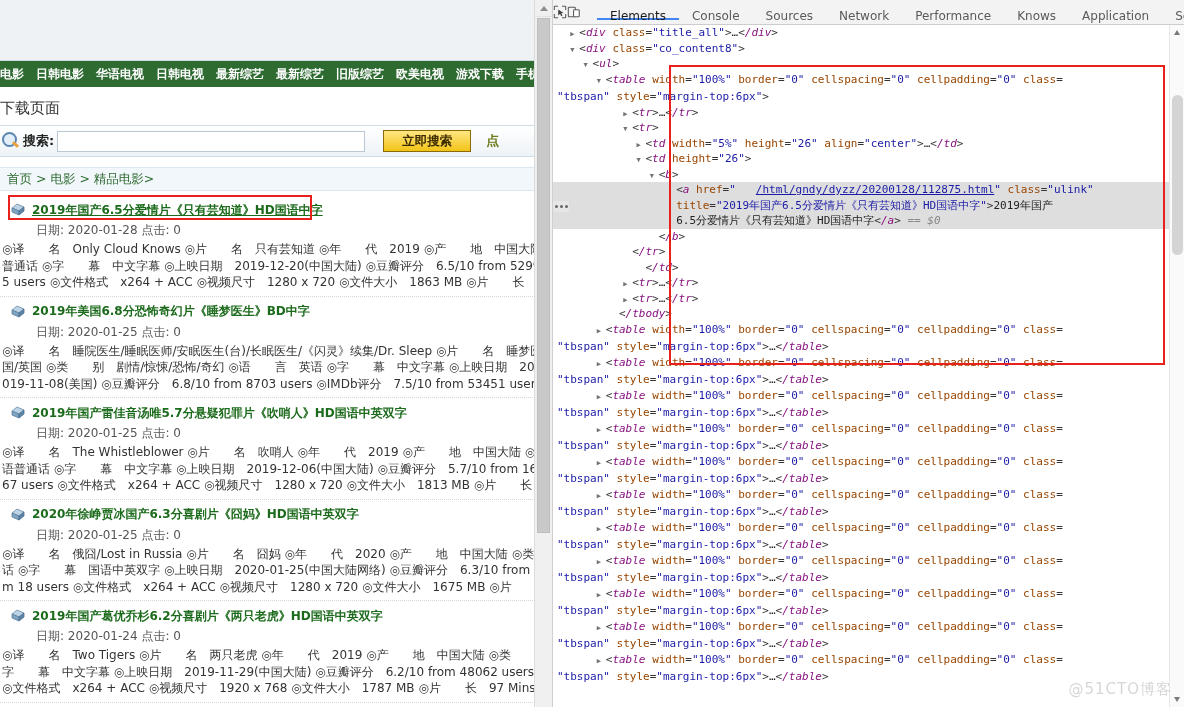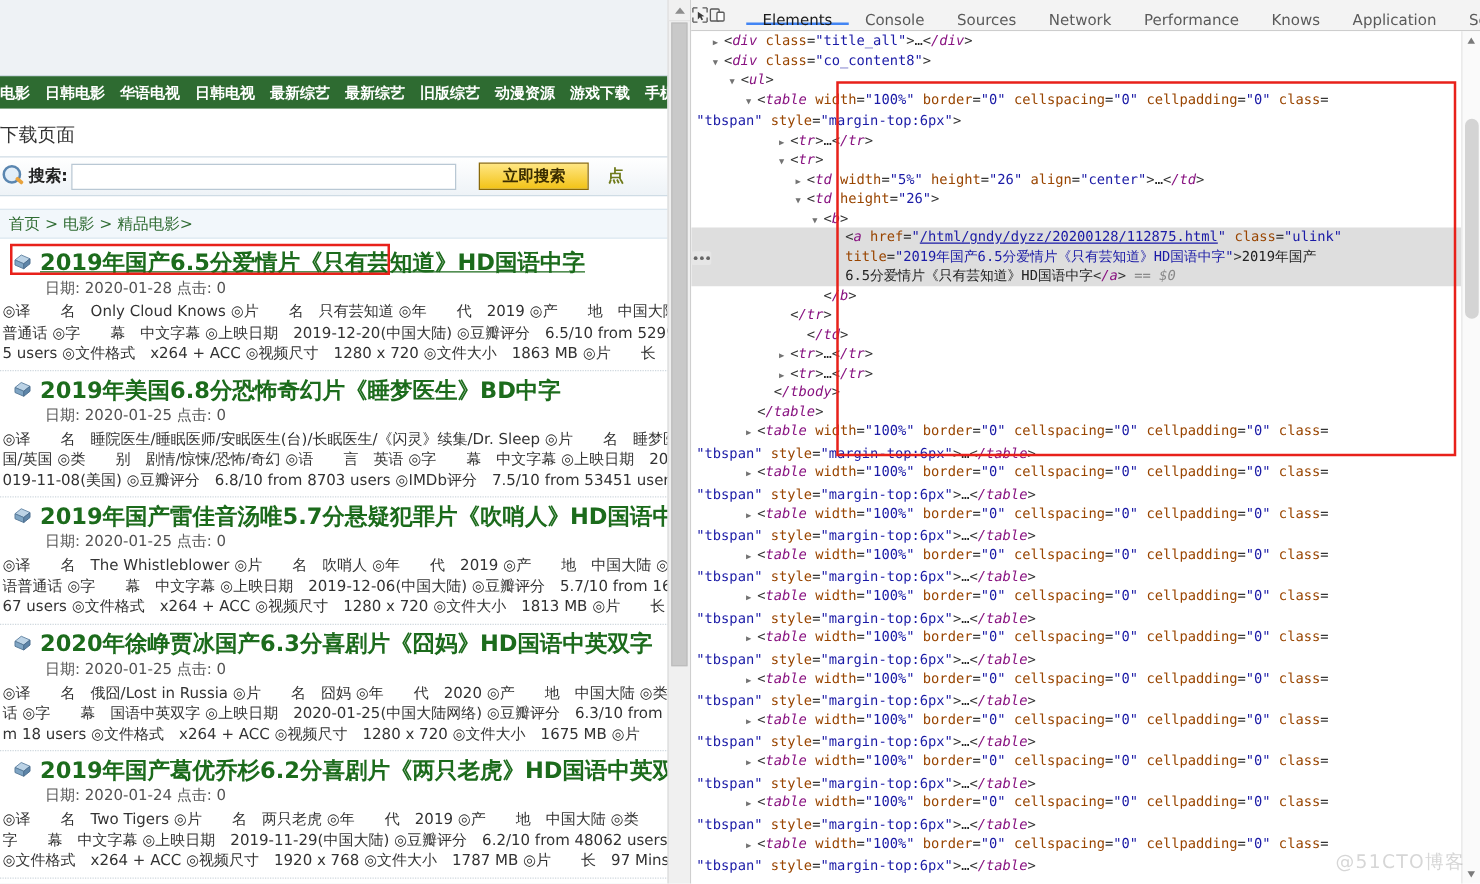--- a/index.html
+++ b/index.html
@@ -96,21 +96,21 @@
   .list { position: absolute; left: 0; top: 108px; width: 545px; }
   .movie {
     position: relative;
     border-bottom: 1px dotted #cfd8de;
     padding: 4px 0 3px 0;
   }
   .movie-head { display: flex; align-items: center; padding-left: 10px; height: 22px; }
   .disc-icon { width: 16px; height: 16px; flex: none; position: relative; margin-right: 6px; }
   .disc-icon svg { display:block; }
   .movie-title {
-    font-size: 18px; font-weight: bold; color: #1c6b1c;
+    font-size: 12px; font-weight: bold; color: #1c6b1c;
     font-family: "DejaVu Sans", "Liberation Sans", sans-serif;
     white-space: nowrap;
   }
   .movie.first .movie-title { text-decoration: underline; }
   .movie-date {
     font-size: 12px; color: #555; padding-left: 36px; line-height: 19px;
     font-family: "DejaVu Sans", "Liberation Sans", sans-serif;
   }
   .movie-info {
     font-size: 12px; color: #333; line-height: 16.5px;
@@ -174,21 +174,21 @@
   }
   .tr-line { white-space: pre; height: 15.5px; padding-left: 4px; }
   .tr-line.wrapline { height: auto; }
   .tr-row { position: relative; }
   .tr-row.selected { background: #dedede; }
   .tg { color: #881280; font-style: italic; }       
   .at { color: #994500; }       
   .av { color: #1a1aa6; }       
   .pn { color: #333; }          
   .txt { color: #222; }
-  .lnk { color: #1a1aa6; text-decoration: underline; }
+  .lnk { color: #1a1aa6; text-decoration: underline; margin-left: 20px; }
   .dollar { color: #888; font-style: italic; }
   .arrow {
     display: inline-block; width: 9px; color: #737373;
   }
   .arrow.open::before { content: "\25BC"; font-size: 7px; }
   .arrow.closed::before { content: "\25B6"; font-size: 7px; }
   .arrow.none::before { content: " "; }
 
   .dt-redbox {
     position: absolute; left: 669px; top: 65px; width: 496px; height: 300px;
@@ -242,21 +242,21 @@
     <div class="page-topfill"></div>
 
     <div class="navbar" id="navbar">
         <div class="nav-item">电影</div>
         <div class="nav-item">日韩电影</div>
         <div class="nav-item">华语电视</div>
         <div class="nav-item">日韩电视</div>
         <div class="nav-item">最新综艺</div>
         <div class="nav-item">最新综艺</div>
         <div class="nav-item">旧版综艺</div>
-        <div class="nav-item">动漫资源</div>
+        <div class="nav-item">欧美电视</div>
         <div class="nav-item">游戏下载</div>
         <div class="nav-item">手机电影</div>
       </div>
 
     <div class="page-body">
       <div class="dl-label">下载页面</div>
 
       <div class="search-bar">
         <span class="search-icon"></span>
         <span class="search-label">搜索:</span>
@@ -389,21 +389,20 @@
         <div class="tr-line tr-row">&nbsp;&nbsp;&nbsp;&nbsp;&nbsp;&nbsp;&nbsp;&nbsp;&nbsp;&nbsp;&nbsp;&nbsp;<span class="arrow closed"></span><span class="pn">&lt;</span><span class="tg">td</span> <span class="at">width</span><span class="pn">=</span><span class="av">"5%"</span> <span class="at">height</span><span class="pn">=</span><span class="av">"26"</span> <span class="at">align</span><span class="pn">=</span><span class="av">"center"</span><span class="pn">&gt;</span><span class="txt">…</span><span class="pn">&lt;</span><span class="tg">/td</span><span class="pn">&gt;</span></div>
         <div class="tr-line tr-row">&nbsp;&nbsp;&nbsp;&nbsp;&nbsp;&nbsp;&nbsp;&nbsp;&nbsp;&nbsp;&nbsp;&nbsp;<span class="arrow open"></span><span class="pn">&lt;</span><span class="tg">td</span> <span class="at">height</span><span class="pn">=</span><span class="av">"26"</span><span class="pn">&gt;</span></div>
         <div class="tr-line tr-row">&nbsp;&nbsp;&nbsp;&nbsp;&nbsp;&nbsp;&nbsp;&nbsp;&nbsp;&nbsp;&nbsp;&nbsp;&nbsp;&nbsp;<span class="arrow open"></span><span class="pn">&lt;</span><span class="tg">b</span><span class="pn">&gt;</span></div>
         <div class="tr-line wrapline tr-row selected">&nbsp;&nbsp;&nbsp;&nbsp;&nbsp;&nbsp;&nbsp;&nbsp;&nbsp;&nbsp;&nbsp;&nbsp;&nbsp;&nbsp;&nbsp;&nbsp;&nbsp;&nbsp;<span class="pn">&lt;</span><span class="tg">a</span> <span class="at">href</span><span class="pn">=</span><span class="av">"</span><span class="lnk">/html/gndy/dyzz/20200128/112875.html</span><span class="av">"</span> <span class="at">class</span><span class="pn">=</span><span class="av">"ulink"</span><br>&nbsp;&nbsp;&nbsp;&nbsp;&nbsp;&nbsp;&nbsp;&nbsp;&nbsp;&nbsp;&nbsp;&nbsp;&nbsp;&nbsp;&nbsp;&nbsp;&nbsp;&nbsp;<span class="at">title</span><span class="pn">=</span><span class="av">"2019年国产6.5分爱情片《只有芸知道》HD国语中字"</span><span class="pn">&gt;</span><span class="txt">2019年国产</span><br>&nbsp;&nbsp;&nbsp;&nbsp;&nbsp;&nbsp;&nbsp;&nbsp;&nbsp;&nbsp;&nbsp;&nbsp;&nbsp;&nbsp;&nbsp;&nbsp;&nbsp;&nbsp;<span class="txt">6.5分爱情片《只有芸知道》HD国语中字</span><span class="pn">&lt;</span><span class="tg">/a</span><span class="pn">&gt;</span> <span class="dollar">== $0</span></div>
         <div class="tr-line tr-row">&nbsp;&nbsp;&nbsp;&nbsp;&nbsp;&nbsp;&nbsp;&nbsp;&nbsp;&nbsp;&nbsp;&nbsp;&nbsp;&nbsp;<span class="arrow none"></span><span class="pn">&lt;</span><span class="tg">/b</span><span class="pn">&gt;</span></div>
         <div class="tr-line tr-row">&nbsp;&nbsp;&nbsp;&nbsp;&nbsp;&nbsp;&nbsp;&nbsp;&nbsp;&nbsp;<span class="arrow none"></span><span class="pn">&lt;</span><span class="tg">/tr</span><span class="pn">&gt;</span></div>
         <div class="tr-line tr-row">&nbsp;&nbsp;&nbsp;&nbsp;&nbsp;&nbsp;&nbsp;&nbsp;&nbsp;&nbsp;&nbsp;&nbsp;<span class="arrow none"></span><span class="pn">&lt;</span><span class="tg">/td</span><span class="pn">&gt;</span></div>
         <div class="tr-line tr-row">&nbsp;&nbsp;&nbsp;&nbsp;&nbsp;&nbsp;&nbsp;&nbsp;&nbsp;&nbsp;<span class="arrow closed"></span><span class="pn">&lt;</span><span class="tg">tr</span><span class="pn">&gt;</span><span class="txt">…</span><span class="pn">&lt;</span><span class="tg">/tr</span><span class="pn">&gt;</span></div>
         <div class="tr-line tr-row">&nbsp;&nbsp;&nbsp;&nbsp;&nbsp;&nbsp;&nbsp;&nbsp;&nbsp;&nbsp;<span class="arrow closed"></span><span class="pn">&lt;</span><span class="tg">tr</span><span class="pn">&gt;</span><span class="txt">…</span><span class="pn">&lt;</span><span class="tg">/tr</span><span class="pn">&gt;</span></div>
         <div class="tr-line tr-row">&nbsp;&nbsp;&nbsp;&nbsp;&nbsp;&nbsp;&nbsp;&nbsp;<span class="arrow none"></span><span class="pn">&lt;</span><span class="tg">/tbody</span><span class="pn">&gt;</span></div>
-        <div class="tr-line tr-row">&nbsp;&nbsp;&nbsp;&nbsp;&nbsp;&nbsp;<span class="arrow none"></span><span class="pn">&lt;</span><span class="tg">/table</span><span class="pn">&gt;</span></div>
         <div class="tr-line wrapline tr-row">&nbsp;&nbsp;&nbsp;&nbsp;&nbsp;&nbsp;<span class="arrow closed"></span><span class="pn">&lt;</span><span class="tg">table</span> <span class="at">width</span><span class="pn">=</span><span class="av">"100%"</span> <span class="at">border</span><span class="pn">=</span><span class="av">"0"</span> <span class="at">cellspacing</span><span class="pn">=</span><span class="av">"0"</span> <span class="at">cellpadding</span><span class="pn">=</span><span class="av">"0"</span> <span class="at">class</span><span class="pn">=</span><br><span class="av">"tbspan"</span> <span class="at">style</span><span class="pn">=</span><span class="av">"margin-top:6px"</span><span class="pn">&gt;</span><span class="txt">…</span><span class="pn">&lt;</span><span class="tg">/table</span><span class="pn">&gt;</span></div>
         <div class="tr-line wrapline tr-row">&nbsp;&nbsp;&nbsp;&nbsp;&nbsp;&nbsp;<span class="arrow closed"></span><span class="pn">&lt;</span><span class="tg">table</span> <span class="at">width</span><span class="pn">=</span><span class="av">"100%"</span> <span class="at">border</span><span class="pn">=</span><span class="av">"0"</span> <span class="at">cellspacing</span><span class="pn">=</span><span class="av">"0"</span> <span class="at">cellpadding</span><span class="pn">=</span><span class="av">"0"</span> <span class="at">class</span><span class="pn">=</span><br><span class="av">"tbspan"</span> <span class="at">style</span><span class="pn">=</span><span class="av">"margin-top:6px"</span><span class="pn">&gt;</span><span class="txt">…</span><span class="pn">&lt;</span><span class="tg">/table</span><span class="pn">&gt;</span></div>
         <div class="tr-line wrapline tr-row">&nbsp;&nbsp;&nbsp;&nbsp;&nbsp;&nbsp;<span class="arrow closed"></span><span class="pn">&lt;</span><span class="tg">table</span> <span class="at">width</span><span class="pn">=</span><span class="av">"100%"</span> <span class="at">border</span><span class="pn">=</span><span class="av">"0"</span> <span class="at">cellspacing</span><span class="pn">=</span><span class="av">"0"</span> <span class="at">cellpadding</span><span class="pn">=</span><span class="av">"0"</span> <span class="at">class</span><span class="pn">=</span><br><span class="av">"tbspan"</span> <span class="at">style</span><span class="pn">=</span><span class="av">"margin-top:6px"</span><span class="pn">&gt;</span><span class="txt">…</span><span class="pn">&lt;</span><span class="tg">/table</span><span class="pn">&gt;</span></div>
         <div class="tr-line wrapline tr-row">&nbsp;&nbsp;&nbsp;&nbsp;&nbsp;&nbsp;<span class="arrow closed"></span><span class="pn">&lt;</span><span class="tg">table</span> <span class="at">width</span><span class="pn">=</span><span class="av">"100%"</span> <span class="at">border</span><span class="pn">=</span><span class="av">"0"</span> <span class="at">cellspacing</span><span class="pn">=</span><span class="av">"0"</span> <span class="at">cellpadding</span><span class="pn">=</span><span class="av">"0"</span> <span class="at">class</span><span class="pn">=</span><br><span class="av">"tbspan"</span> <span class="at">style</span><span class="pn">=</span><span class="av">"margin-top:6px"</span><span class="pn">&gt;</span><span class="txt">…</span><span class="pn">&lt;</span><span class="tg">/table</span><span class="pn">&gt;</span></div>
         <div class="tr-line wrapline tr-row">&nbsp;&nbsp;&nbsp;&nbsp;&nbsp;&nbsp;<span class="arrow closed"></span><span class="pn">&lt;</span><span class="tg">table</span> <span class="at">width</span><span class="pn">=</span><span class="av">"100%"</span> <span class="at">border</span><span class="pn">=</span><span class="av">"0"</span> <span class="at">cellspacing</span><span class="pn">=</span><span class="av">"0"</span> <span class="at">cellpadding</span><span class="pn">=</span><span class="av">"0"</span> <span class="at">class</span><span class="pn">=</span><br><span class="av">"tbspan"</span> <span class="at">style</span><span class="pn">=</span><span class="av">"margin-top:6px"</span><span class="pn">&gt;</span><span class="txt">…</span><span class="pn">&lt;</span><span class="tg">/table</span><span class="pn">&gt;</span></div>
         <div class="tr-line wrapline tr-row">&nbsp;&nbsp;&nbsp;&nbsp;&nbsp;&nbsp;<span class="arrow closed"></span><span class="pn">&lt;</span><span class="tg">table</span> <span class="at">width</span><span class="pn">=</span><span class="av">"100%"</span> <span class="at">border</span><span class="pn">=</span><span class="av">"0"</span> <span class="at">cellspacing</span><span class="pn">=</span><span class="av">"0"</span> <span class="at">cellpadding</span><span class="pn">=</span><span class="av">"0"</span> <span class="at">class</span><span class="pn">=</span><br><span class="av">"tbspan"</span> <span class="at">style</span><span class="pn">=</span><span class="av">"margin-top:6px"</span><span class="pn">&gt;</span><span class="txt">…</span><span class="pn">&lt;</span><span class="tg">/table</span><span class="pn">&gt;</span></div>
         <div class="tr-line wrapline tr-row">&nbsp;&nbsp;&nbsp;&nbsp;&nbsp;&nbsp;<span class="arrow closed"></span><span class="pn">&lt;</span><span class="tg">table</span> <span class="at">width</span><span class="pn">=</span><span class="av">"100%"</span> <span class="at">border</span><span class="pn">=</span><span class="av">"0"</span> <span class="at">cellspacing</span><span class="pn">=</span><span class="av">"0"</span> <span class="at">cellpadding</span><span class="pn">=</span><span class="av">"0"</span> <span class="at">class</span><span class="pn">=</span><br><span class="av">"tbspan"</span> <span class="at">style</span><span class="pn">=</span><span class="av">"margin-top:6px"</span><span class="pn">&gt;</span><span class="txt">…</span><span class="pn">&lt;</span><span class="tg">/table</span><span class="pn">&gt;</span></div>
         <div class="tr-line wrapline tr-row">&nbsp;&nbsp;&nbsp;&nbsp;&nbsp;&nbsp;<span class="arrow closed"></span><span class="pn">&lt;</span><span class="tg">table</span> <span class="at">width</span><span class="pn">=</span><span class="av">"100%"</span> <span class="at">border</span><span class="pn">=</span><span class="av">"0"</span> <span class="at">cellspacing</span><span class="pn">=</span><span class="av">"0"</span> <span class="at">cellpadding</span><span class="pn">=</span><span class="av">"0"</span> <span class="at">class</span><span class="pn">=</span><br><span class="av">"tbspan"</span> <span class="at">style</span><span class="pn">=</span><span class="av">"margin-top:6px"</span><span class="pn">&gt;</span><span class="txt">…</span><span class="pn">&lt;</span><span class="tg">/table</span><span class="pn">&gt;</span></div>
         <div class="tr-line wrapline tr-row">&nbsp;&nbsp;&nbsp;&nbsp;&nbsp;&nbsp;<span class="arrow closed"></span><span class="pn">&lt;</span><span class="tg">table</span> <span class="at">width</span><span class="pn">=</span><span class="av">"100%"</span> <span class="at">border</span><span class="pn">=</span><span class="av">"0"</span> <span class="at">cellspacing</span><span class="pn">=</span><span class="av">"0"</span> <span class="at">cellpadding</span><span class="pn">=</span><span class="av">"0"</span> <span class="at">class</span><span class="pn">=</span><br><span class="av">"tbspan"</span> <span class="at">style</span><span class="pn">=</span><span class="av">"margin-top:6px"</span><span class="pn">&gt;</span><span class="txt">…</span><span class="pn">&lt;</span><span class="tg">/table</span><span class="pn">&gt;</span></div>
         <div class="tr-line wrapline tr-row">&nbsp;&nbsp;&nbsp;&nbsp;&nbsp;&nbsp;<span class="arrow closed"></span><span class="pn">&lt;</span><span class="tg">table</span> <span class="at">width</span><span class="pn">=</span><span class="av">"100%"</span> <span class="at">border</span><span class="pn">=</span><span class="av">"0"</span> <span class="at">cellspacing</span><span class="pn">=</span><span class="av">"0"</span> <span class="at">cellpadding</span><span class="pn">=</span><span class="av">"0"</span> <span class="at">class</span><span class="pn">=</span><br><span class="av">"tbspan"</span> <span class="at">style</span><span class="pn">=</span><span class="av">"margin-top:6px"</span><span class="pn">&gt;</span><span class="txt">…</span><span class="pn">&lt;</span><span class="tg">/table</span><span class="pn">&gt;</span></div>

